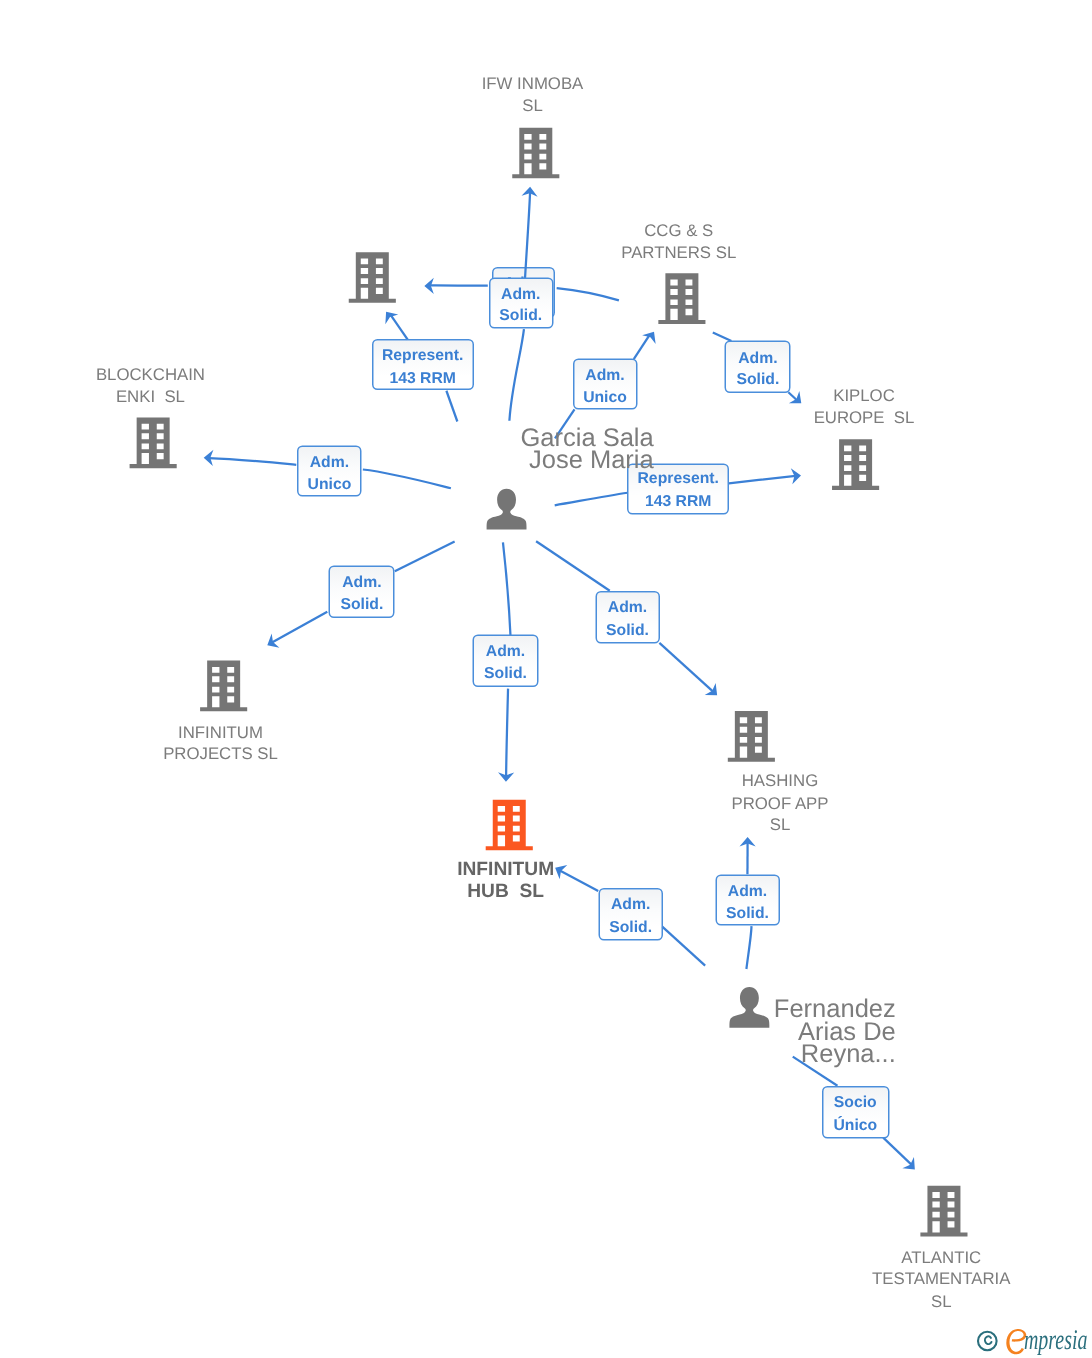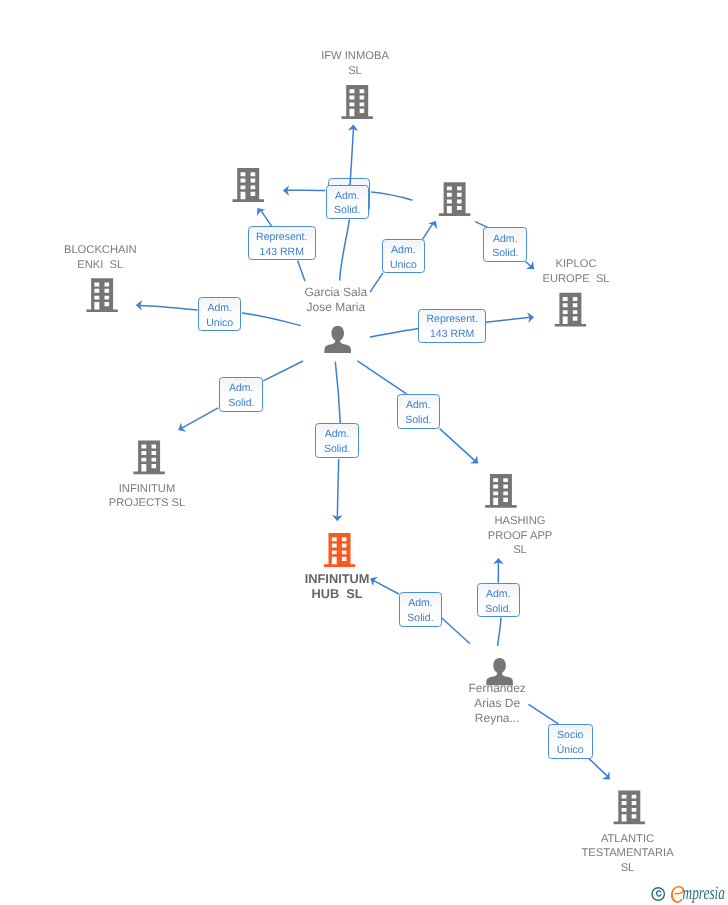--- a/index.html
+++ b/index.html
@@ -3,27 +3,27 @@
 <meta charset="utf-8">
 <title>Empresia relationship graph</title>
 <style>
   html,body{margin:0;padding:0;background:#ffffff;}
   body{width:728px;height:905px;font-family:"Liberation Sans",sans-serif;overflow:hidden;
        -webkit-font-smoothing:antialiased;text-rendering:geometricPrecision;}
   #stage{position:relative;width:728px;height:905px;background:#fff;}
   svg.layer{position:absolute;left:0;top:0;}
   #edges{z-index:2;}
   #icons{z-index:4;}
-  .badge{z-index:3;}
+  .badge{z-index:3;font-weight:bold;}
   .badge.behind{z-index:1;}
   .nlabel{z-index:5;}
 
   .nlabel{position:absolute;text-align:center;color:#7c7c7c;font-size:11.2px;
           line-height:14.8px;white-space:pre-wrap;}
-  .nlabel.person{font-size:12px;line-height:14.95px;}
+  .nlabel.person{font-size:17px;line-height:14.95px;text-align:right;}
   .nlabel.hl{color:#656565;font-weight:bold;font-size:12.8px;line-height:14.95px;}
 
   .badge{position:absolute;border:1.2px solid #4a8edb;border-radius:3.6px;
          background:linear-gradient(180deg,#f1f3f5 0%,#fafbfc 40%,#ffffff 75%);
          color:#3a7fd2;font-size:10.5px;line-height:14.6px;text-align:center;padding-top:3px;
          white-space:pre-line;box-sizing:border-box;
          display:flex;align-items:center;justify-content:center;}
 
   #logo{position:absolute;left:648px;top:880px;z-index:6;}
 </style>
@@ -131,34 +131,36 @@
     <use href="#prsn" x="324.4" y="325.8"></use>
     <use href="#prsn" x="486.3" y="658.0"></use>
   </g>
   <g fill="#fb5720">
     <use href="#bld" x="323.8" y="533.1"></use>
   </g>
 </svg>
 
 <div class="nlabel" style="left:255.0px;top:49.3px;width:200px">IFW INMOBA
 SL</div>
+<div class="nlabel" style="left:352.5px;top:147.0px;width:200px">CCG &amp; S
+PARTNERS SL</div>
 <div class="nlabel" style="left:0.3px;top:242.8px;width:200px">BLOCKCHAIN
 ENKI  SL</div>
 <div class="nlabel" style="left:476px;top:256.8px;width:200px">KIPLOC
 EUROPE  SL</div>
 <div class="nlabel person" style="left:235.8px;top:284.9px;width:200px">Garcia Sala
 Jose Maria</div>
 <div class="nlabel" style="left:47.0px;top:481.6px;width:200px">INFINITUM
 PROJECTS SL</div>
 <div class="nlabel hl" style="left:237.1px;top:572.2px;width:200px">INFINITUM
 HUB  SL</div>
 <div class="nlabel" style="left:420px;top:513.8px;width:200px">HASHING
 PROOF APP
 SL</div>
-<div class="nlabel person" style="left:397.2px;top:681px;width:200px">Fernandez
+<div class="nlabel person" style="left:397.2px;top:666px;width:200px">Fernandez
 Arias De
 Reyna...</div>
 <div class="nlabel" style="left:527.5px;top:831.6px;width:200px">ATLANTIC
 TESTAMENTARIA
 SL</div>
 
 <div class="badge behind" style="left:327.5px;top:177.5px;width:42.9px;height:34.4px">Adm.
 Solid.</div>
 <div class="badge" style="left:325.5px;top:184.5px;width:43.4px;height:34.4px">Adm.
 Solid.</div>

